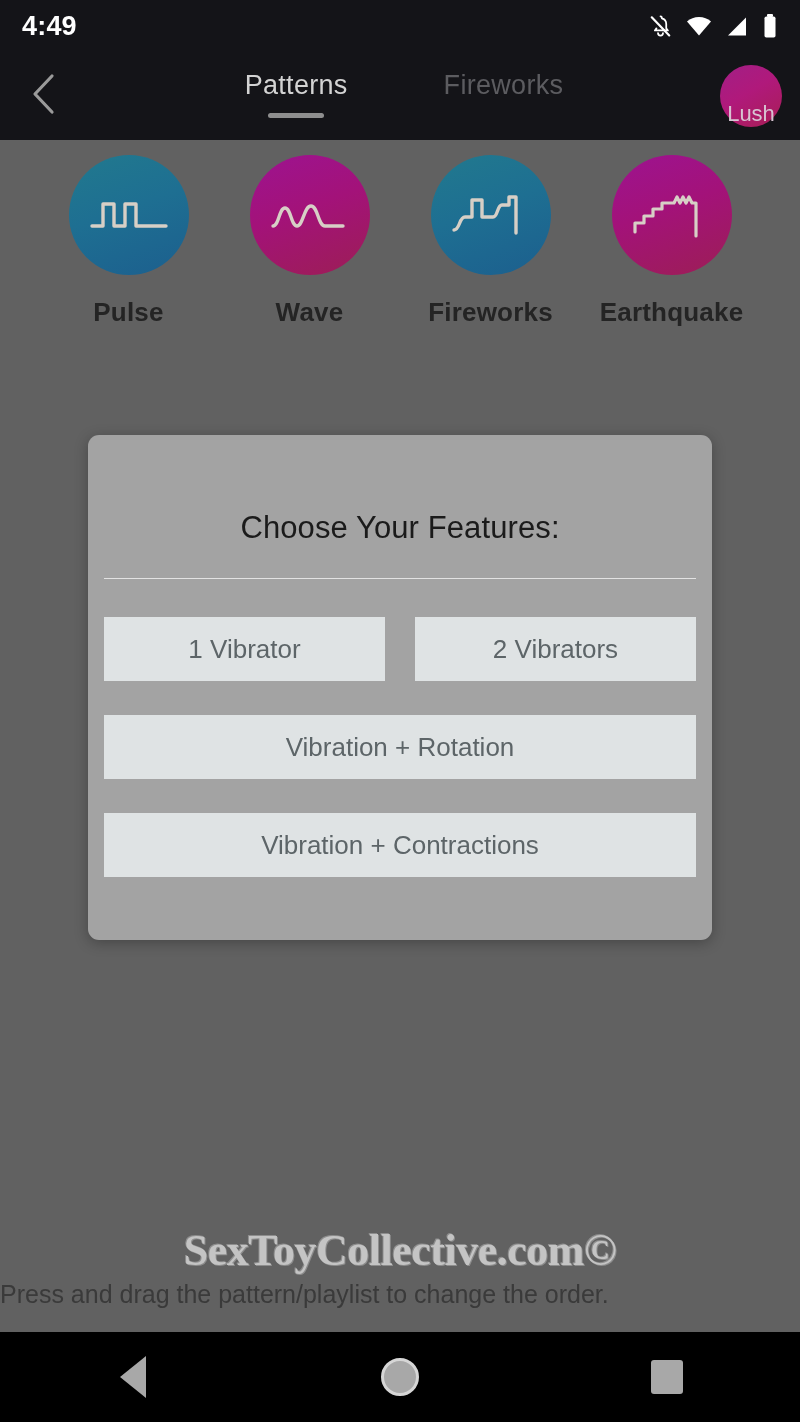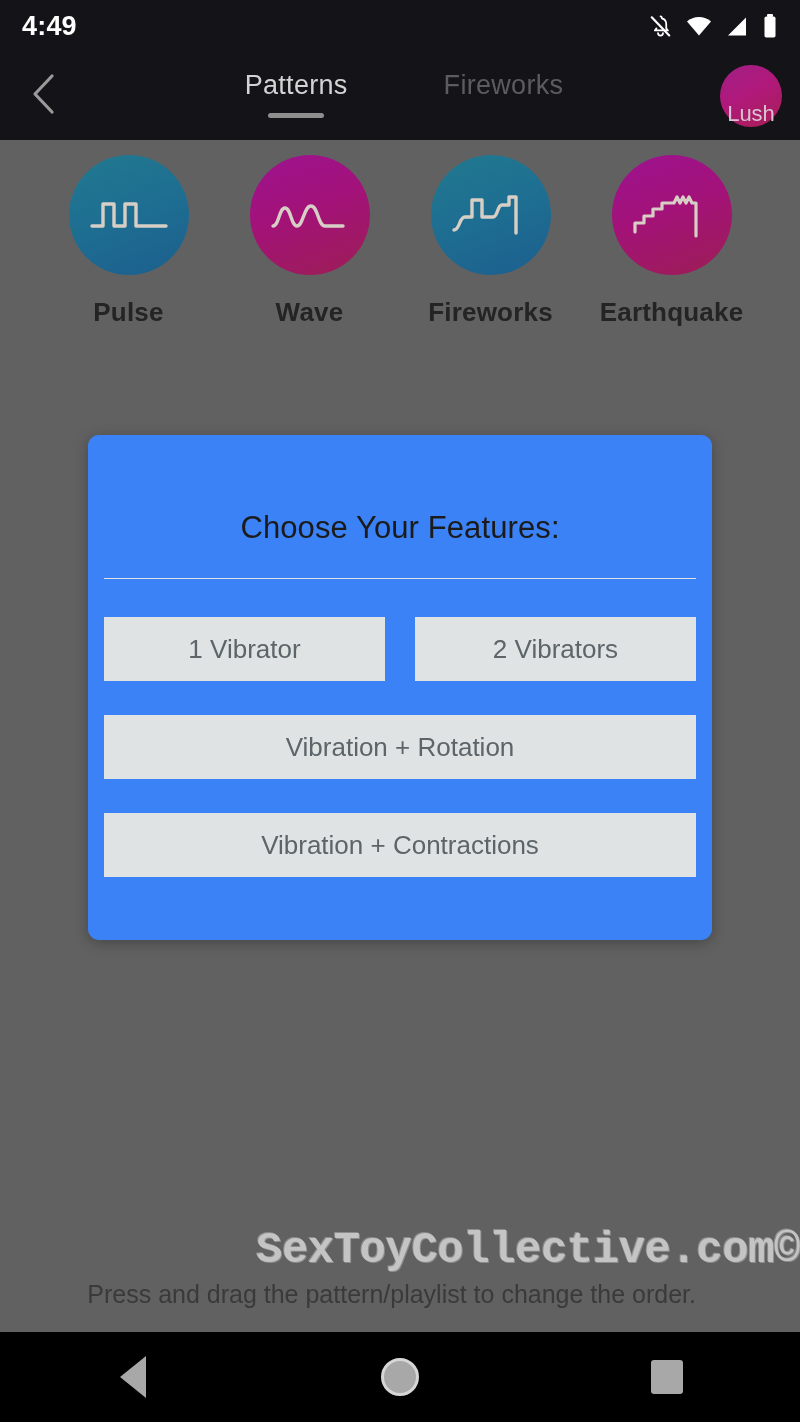--- a/index.html
+++ b/index.html
@@ -98,40 +98,40 @@
   .pattern-label {
     margin-top:22px;
     font-size:26px; color:#242424; letter-spacing:.2px;
     white-space:nowrap;
   }
   .pattern-circle svg { display:block; }
 
   
   .watermark {
     position:absolute; left:0; top:1085px;
-    width:800px; text-align:right;
-    font-family:Liberation Mono, monospace;
+    width:800px; text-align:center;
+    font-family:Liberation Serif, serif;
     font-weight:bold;
     font-size:44px;
     color:#c4c4c4;
     letter-spacing:-.5px;
     text-shadow:1px 1px 0 #8d8d8d, -1px -1px 0 #8d8d8d;
   }
   .hint {
     position:absolute; left:0; top:1140px;
-    width:696px; text-align:right;
+    width:696px; text-align:left;
     font-size:25px; color:#3a3a3a;
   }
 
   
   .dialog {
     position:absolute;
     left:88px; top:435px;
     width:624px; height:505px;
-    background:#3b82f6;
+    background:#a3a3a3;
     border-radius:11px;
     box-shadow:0 3px 14px rgba(0,0,0,.28);
     padding:0 16px;
   }
   .dialog-title {
     margin-top:75px;
     text-align:center;
     font-size:31px; color:#1b1b1b;
     letter-spacing:.1px;
   }

